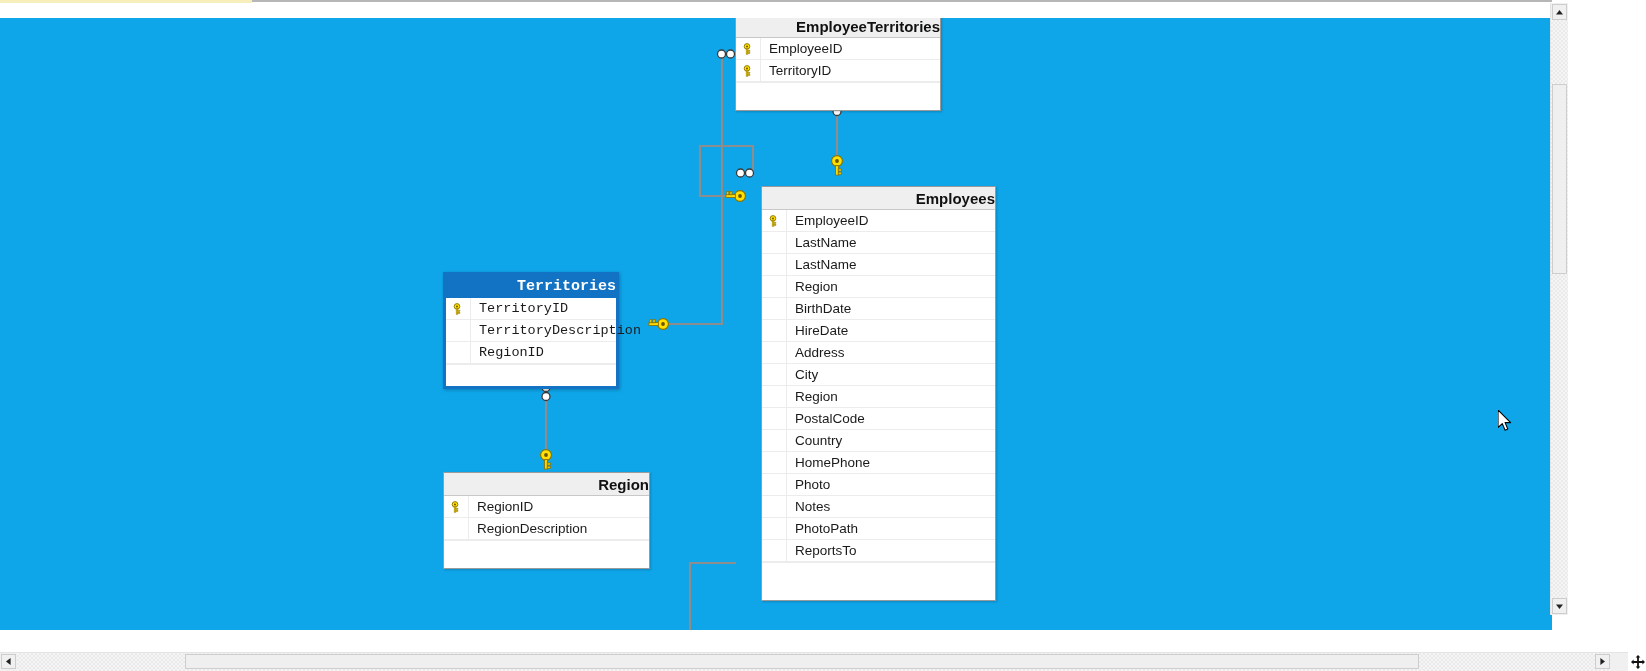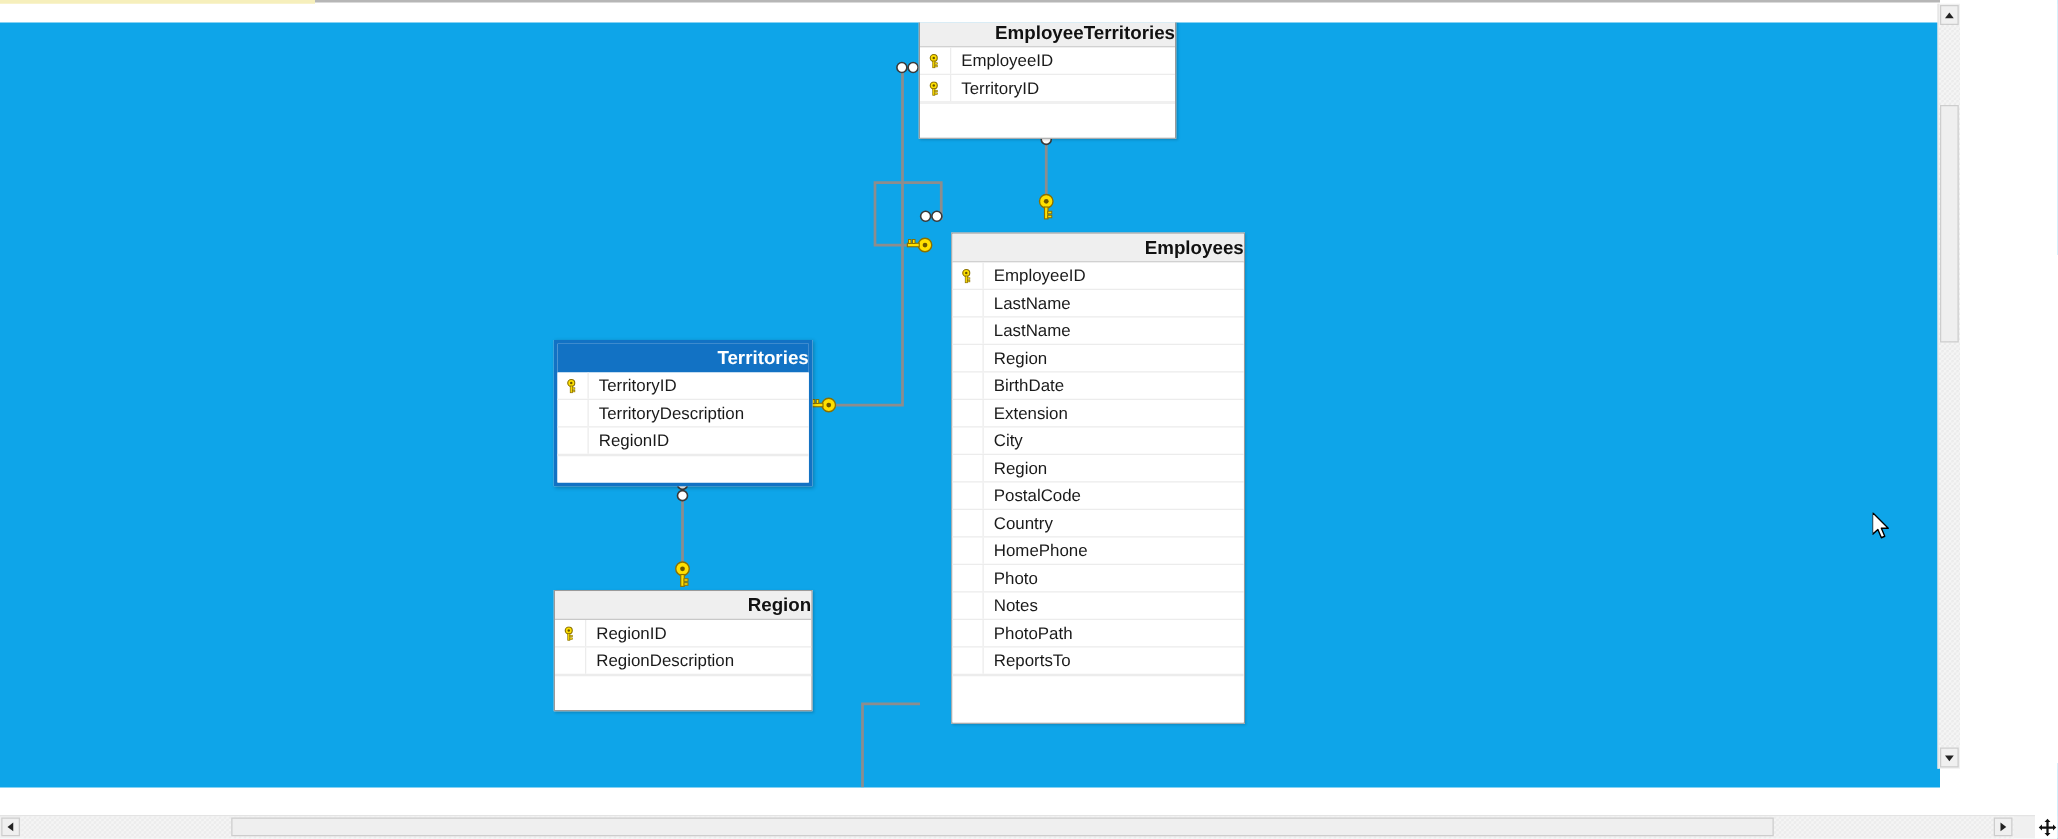--- a/index.html
+++ b/index.html
@@ -309,21 +309,25 @@
         <div class="field-row">
             <div class="field-gutter"></div>
             <div class="field-label">Region</div>
           </div>
         <div class="field-row">
             <div class="field-gutter"></div>
             <div class="field-label">BirthDate</div>
           </div>
         <div class="field-row">
             <div class="field-gutter"></div>
-            <div class="field-label">Extension</div>
+            <div class="field-label">HireDate</div>
+          </div>
+        <div class="field-row">
+            <div class="field-gutter"></div>
+            <div class="field-label">Address</div>
           </div>
         <div class="field-row">
             <div class="field-gutter"></div>
             <div class="field-label">City</div>
           </div>
         <div class="field-row">
             <div class="field-gutter"></div>
             <div class="field-label">Region</div>
           </div>
         <div class="field-row">
@@ -351,21 +355,21 @@
             <div class="field-label">PhotoPath</div>
           </div>
         <div class="field-row">
             <div class="field-gutter"></div>
             <div class="field-label">ReportsTo</div>
           </div>
         <div class="field-row entity-filler" style="height:38px;"></div>
       </div>
     </div>
 
-    <div class="entity selected" style="left:443px; top:254px; width:207px;">
+    <div class="entity selected" style="left:443px; top:254px; width:176px;font-family:Liberation Mono, monospace;">
       <div class="entity-header">Territories</div>
       <div class="entity-body">
         <div class="field-row">
           <div class="field-gutter">
             <svg class="key-glyph" width="12" height="12" viewBox="0 0 12 12">
               <circle cx="5" cy="3.4" r="2.8" fill="#ffe000" stroke="#8a7000" stroke-width="0.9"></circle>
               <circle cx="5" cy="3.4" r="1" fill="#6b5600"></circle>
               <rect x="4.2" y="5.8" width="1.7" height="5.4" fill="#ffe000" stroke="#8a7000" stroke-width="0.6"></rect>
               <rect x="5.8" y="7.2" width="2.1" height="1.2" fill="#ffe000" stroke="#8a7000" stroke-width="0.5"></rect>
               <rect x="5.8" y="9.3" width="2.1" height="1.2" fill="#ffe000" stroke="#8a7000" stroke-width="0.5"></rect>

